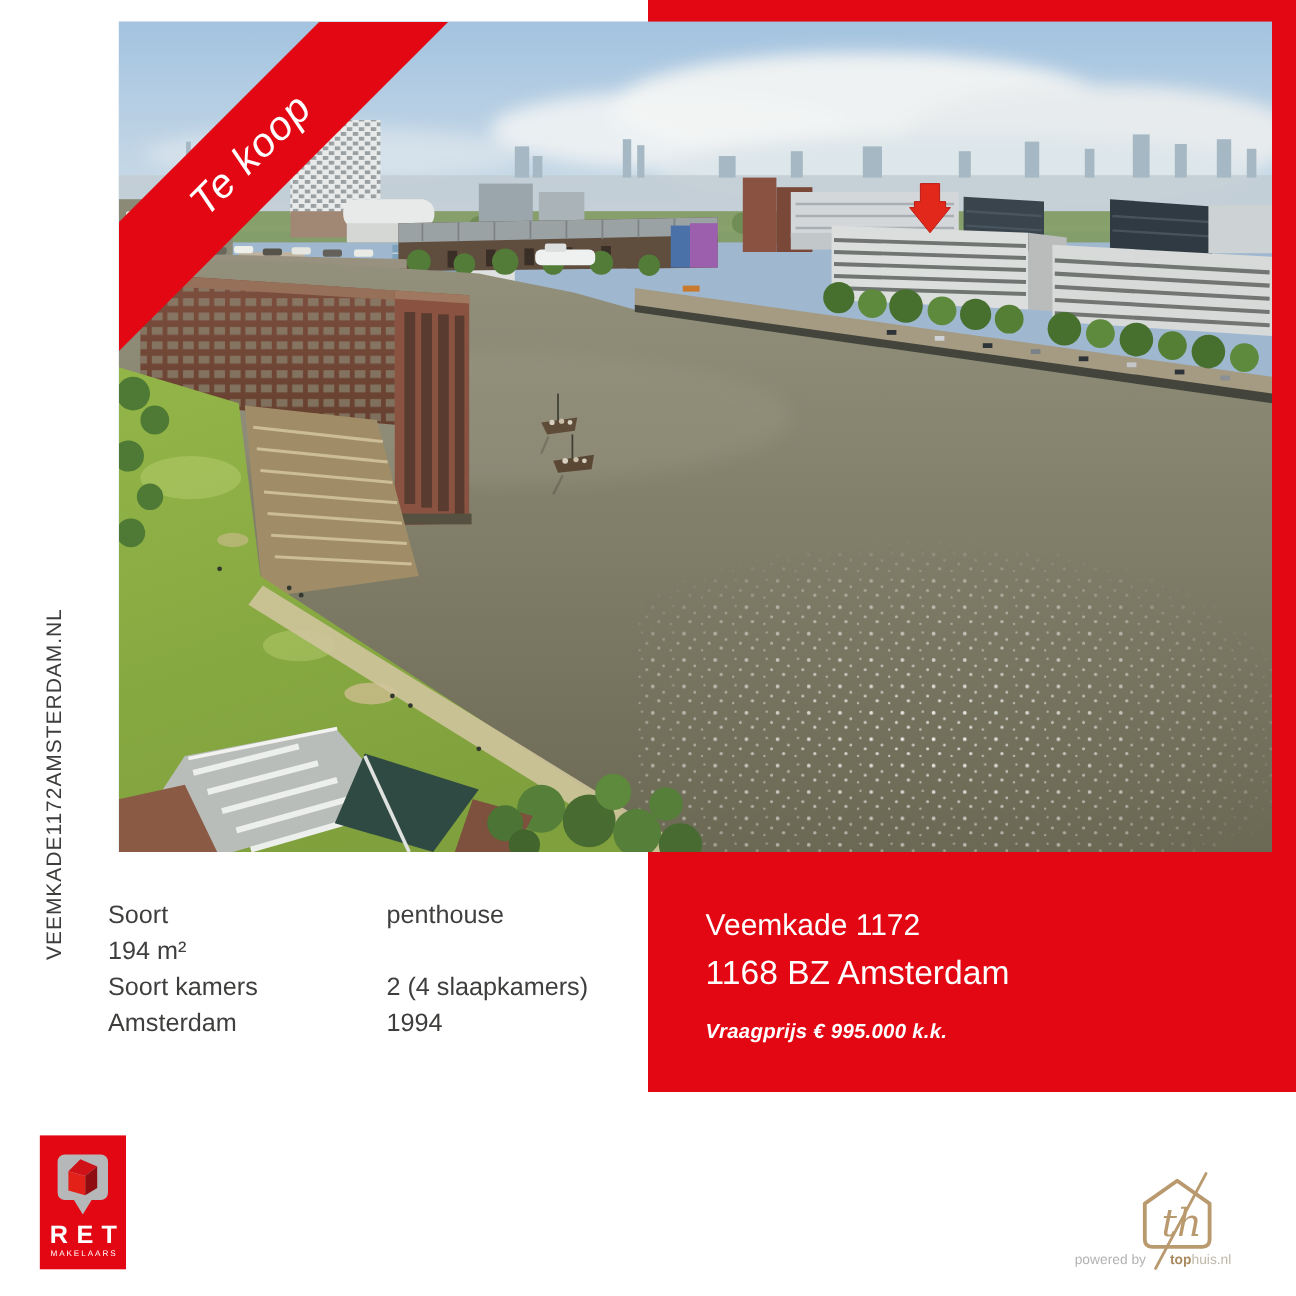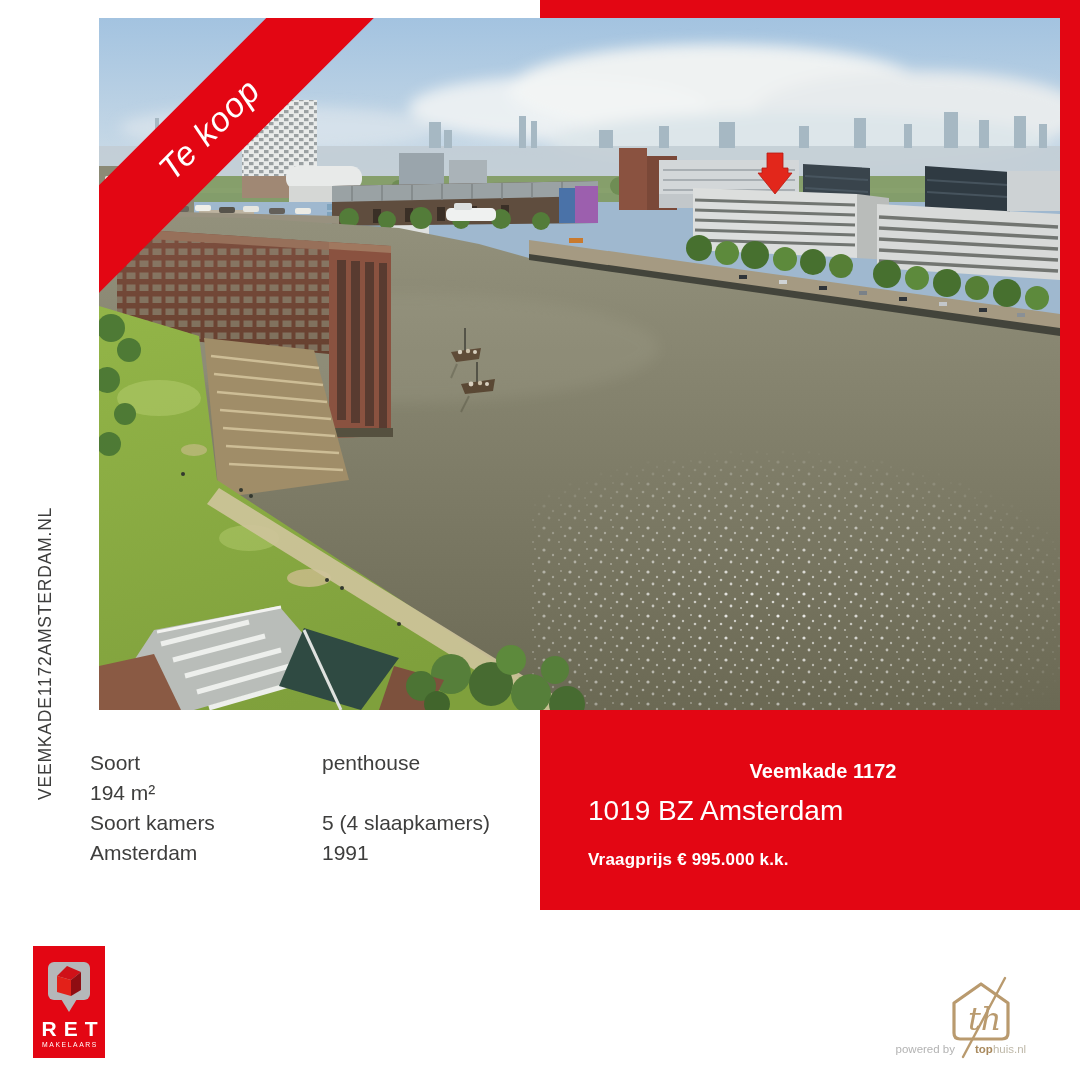--- a/index.html
+++ b/index.html
@@ -28,23 +28,23 @@
   .side-text{
     left:35px;top:800px;transform:rotate(-90deg);transform-origin:0 0;
     font-size:17.5px;letter-spacing:0.8px;color:#3d3d3c;white-space:nowrap;
   }
   
   .details{left:90px;top:748px;font-size:21px;line-height:30px;color:#3e3e3d;}
   .details .row{display:flex;}
   .details .lbl{width:232px;}
   
   .listing{left:588px;top:754px;width:470px;color:#ffffff;}
-  .listing .street{font-size:20px;font-weight:bold;line-height:34px;text-align:center;}
+  .listing .street{font-size:25px;font-weight:normal;line-height:34px;}
   .listing .city{font-size:28px;font-weight:400;line-height:34px;margin-top:6px;}
-  .listing .price{font-size:17px;font-weight:bold;margin-top:22px;letter-spacing:0.2px;}
+  .listing .price{font-size:17px;font-weight:bold;margin-top:22px;letter-spacing:0.2px;font-style:italic;}
   
   .ret-logo{left:33px;top:946px;width:72px;height:110px;}
   .tophuis-logo{left:885px;top:972px;width:180px;height:95px;}
 </style>
 </head>
 <body>
 
 <div class="abs red-shape"></div>
 
 <div class="abs photo">
@@ -402,31 +402,31 @@
 <div class="abs details">
   <div class="row">
     <span class="lbl">Soort</span>
     <span class="val">penthouse</span>
   </div>
   <div class="row">
     <span class="val">194 m²</span>
   </div>
   <div class="row">
     <span class="lbl">Soort kamers</span>
-    <span class="val">5 (4 slaapkamers)</span>
+    <span class="val">2 (4 slaapkamers)</span>
   </div>
   <div class="row">
     <span class="lbl">Amsterdam</span>
-    <span class="val">1991</span>
+    <span class="val">1994</span>
   </div>
 </div>
 
 <div class="abs listing">
   <div class="street">Veemkade 1172</div>
-  <div class="city">1019 BZ Amsterdam</div>
+  <div class="city">1168 BZ Amsterdam</div>
   <div class="price">Vraagprijs € 995.000 k.k.</div>
 </div>
 
 <div class="abs ret-logo">
   <svg viewBox="0 0 72 112" width="72" height="112">
     <rect width="72" height="112" fill="#e30613"></rect>
     <g>
       <rect x="15" y="16" width="42" height="38" rx="6" fill="#b5b7b9"></rect>
       <polygon points="28,53 44,53 36,66" fill="#b5b7b9"></polygon>
     </g>

